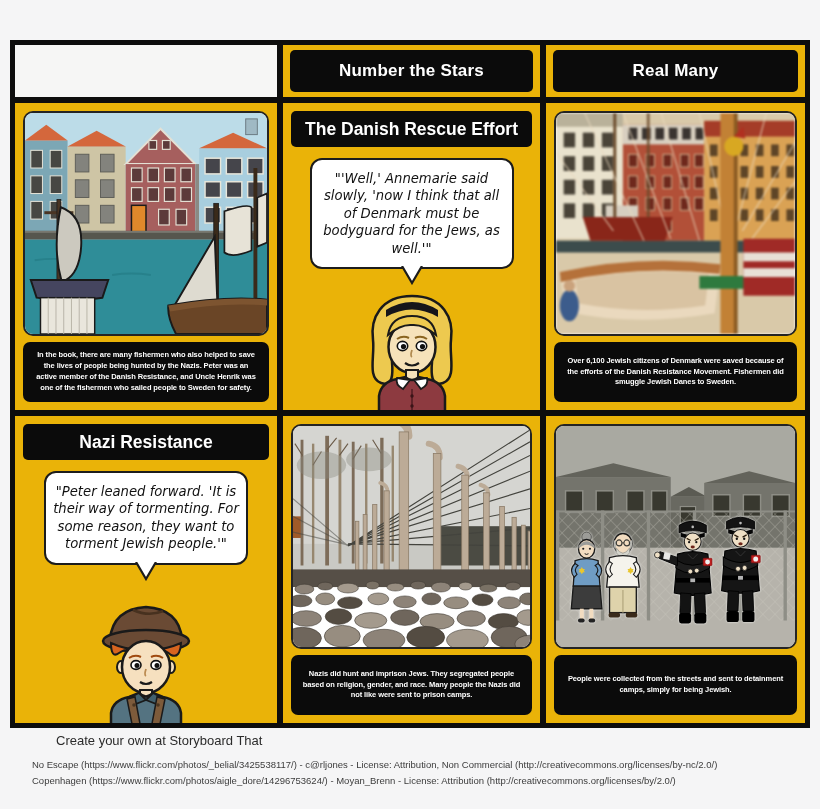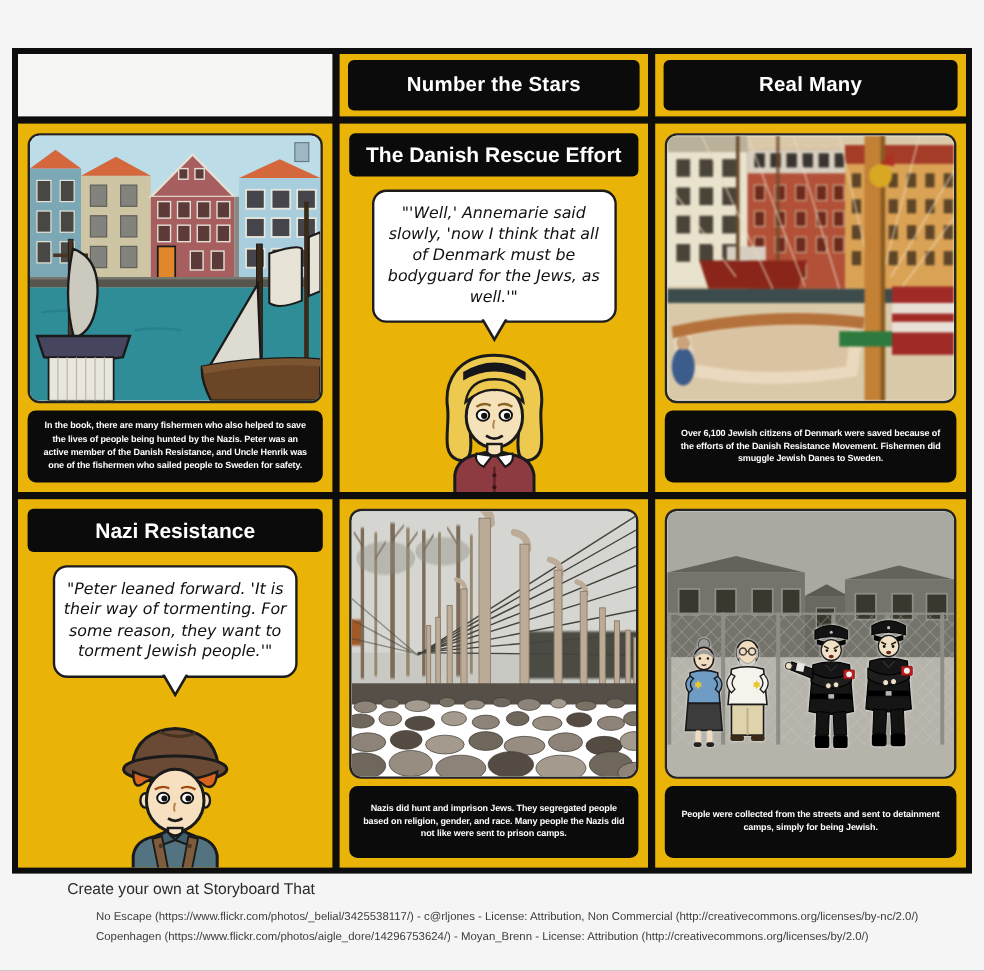--- a/index.html
+++ b/index.html
@@ -22,21 +22,21 @@
   .imgbox{margin:8px 8px 0;height:225px;border:2px solid #242424;border-radius:10px;overflow:hidden;
           background:#fff;box-sizing:border-box;}
   .imgbox svg{display:block;width:100%;height:100%;}
   .caption{margin:6px 8px 8px;height:60px;background:#0b0b0b;border-radius:7px;color:#fff;
            display:flex;align-items:center;justify-content:center;text-align:center;
            font-size:7.5px;font-weight:bold;line-height:1.45;letter-spacing:-0.1px;
            padding:4px 10px;box-sizing:border-box;}
   .footer{position:absolute;left:32px;top:733px;width:780px;}
   .create{font-size:13px;color:#2b2b2b;margin-bottom:11px;cursor:pointer;margin-left:24px;}
   .attr-title{font-size:9.5px;color:#3c3c3c;margin-bottom:6px;}
-  .attr-line{font-size:9.5px;color:#3c3c3c;margin-bottom:5px;margin-left:48px;}
+  .attr-line{font-size:9.5px;color:#3c3c3c;margin-bottom:5px;}
 </style>
 </head>
 <body>
 
 <div class="board">
 
   <div class="cell corner"></div>
   <div class="cell">
     <div class="blackbox">Number the Stars</div>
   </div>

